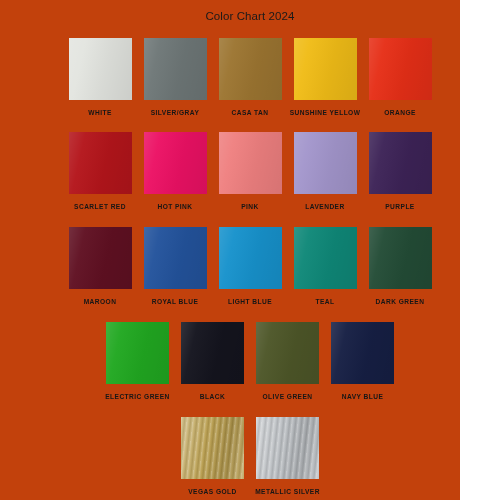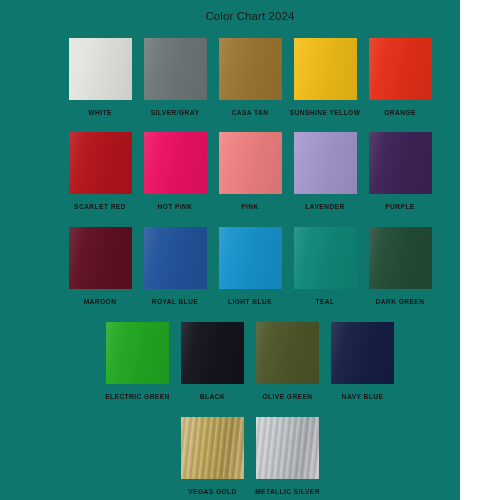--- a/index.html
+++ b/index.html
@@ -10,21 +10,21 @@
     width: 500px;
     height: 500px;
     background: #ffffff;
     font-family: "Liberation Sans", sans-serif;
     overflow: hidden;
   }
   #chart-page {
     position: relative;
     width: 460px;
     height: 500px;
-    background: #0f766e;
+    background: #c2410c;
   }
   #chart-title {
     position: absolute;
     top: 10px;
     left: 0;
     width: 500px;
     text-align: center;
     font-size: 11.5px;
     color: #1a1a1a;
     letter-spacing: 0.1px;

